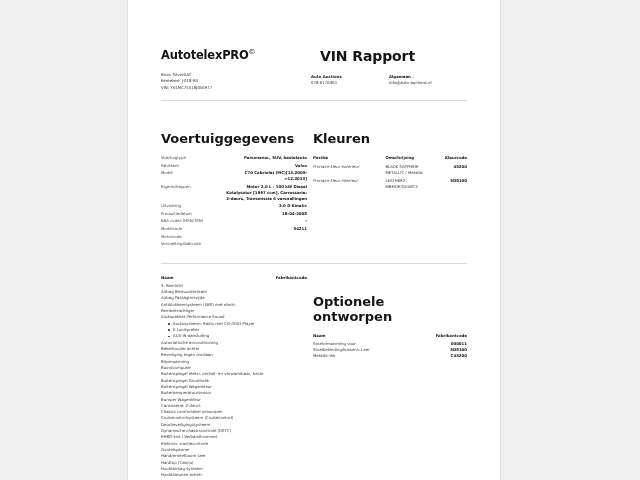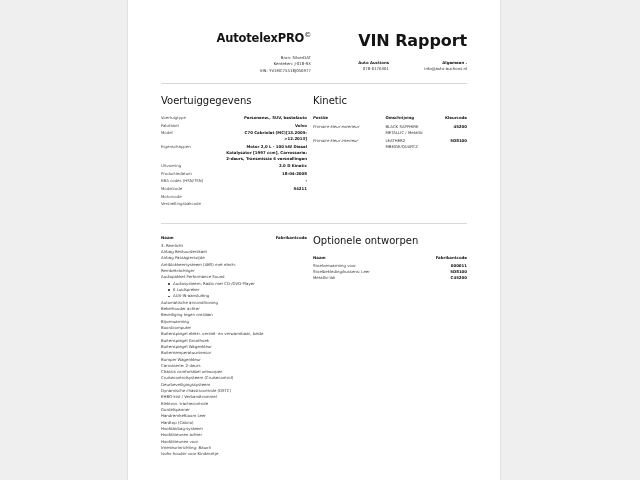--- a/index.html
+++ b/index.html
@@ -19,41 +19,41 @@
     top: 0;
     width: 372px;
     height: 480px;
     background: #ffffff;
     box-shadow: 0 0 0 1px #e2e2e4;
     box-sizing: border-box;
     padding: 0 33px;
   }
   .doc-head {
     display: flex;
-    padding-top: 31px;
-    text-align: right;
+    padding-top: 48px;
   }
   .head-left { width: 152px; }
   .head-right { flex: 1; }
   .brand {
     font-size: 11.5px;
     font-weight: bold;
     color: #141414;
     letter-spacing: -0.2px;
   }
   .brand sup {
     font-size: 7px;
     font-weight: normal;
     vertical-align: super;
   }
   .report-title {
-    font-size: 16px;
+    font-size: 14px;
     font-weight: bold;
     color: #141414;
     letter-spacing: -0.1px;
+    margin-left: 9px;
   }
   .meta-block {
     margin-top: 10px;
     font-size: 3.9px;
     line-height: 1.62;
     color: #2d2d2d;
   }
   .contacts {
     margin-top: 10px;
     display: flex;
@@ -67,24 +67,25 @@
     border-top: 1px solid #d8d8da;
     margin-top: 9px;
   }
   .section-row {
     display: flex;
     margin-top: 11px;
   }
   .col-left { width: 152px; padding-right: 6px; box-sizing: border-box; }
   .col-right { flex: 1; }
   .section-title {
-    font-size: 10px;
-    font-weight: normal;
+    font-size: 13px;
+    font-weight: bold;
     color: #141414;
     margin-bottom: 9px;
+    margin-top: 19px;
   }
   .kv {
     display: flex;
     font-size: 3.9px;
     line-height: 1.55;
     color: #333;
     margin-bottom: 1.5px;
   }
   .kv .k {
     width: 62px;
@@ -233,21 +234,21 @@
             <span class="v"></span>
           </div>
         <div class="kv">
             <span class="k">Versnellingsbakcode</span>
             <span class="v"></span>
           </div>
       </div>
     </div>
 
     <div class="col-right">
-      <div class="section-title">Kinetic</div>
+      <div class="section-title">Kleuren</div>
       <table class="ctable">
         <thead>
           <tr>
             <th class="c-pos">Positie</th>
             <th class="c-desc">Omschrijving</th>
             <th class="c-code">Kleurcode</th>
           </tr>
         </thead>
         <tbody>
           <tr>

